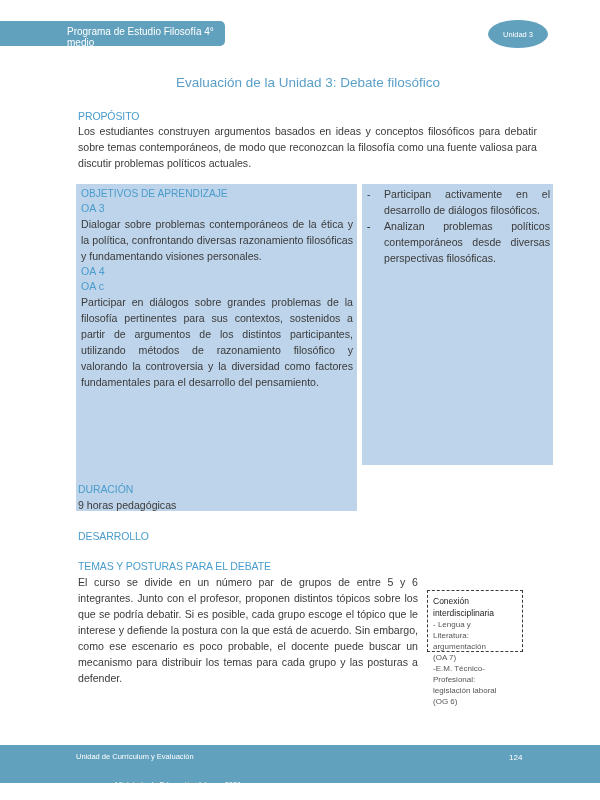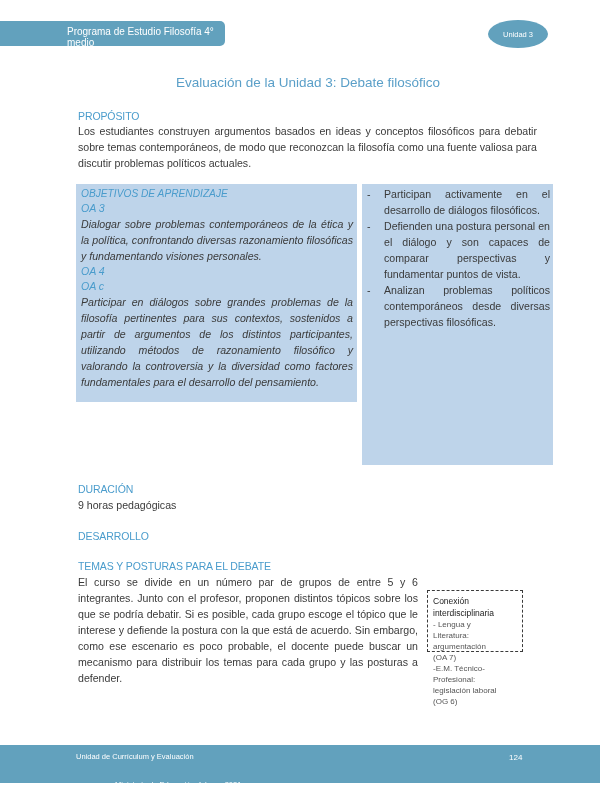--- a/index.html
+++ b/index.html
@@ -32,21 +32,21 @@
     font-size: 10.5px; color: #4a9ccc; letter-spacing: -0.1px;
   }
   .para {
     position: absolute; left: 78px; width: 459px;
     font-size: 10.6px; line-height: 16px; text-align: justify;
     color: #3a3a3a;
   }
   .box {
     position: absolute; background: #bed4ea;
   }
-  .box-left { left: 76px; top: 184px; width: 281px; height: 218px; font-style: italic; }
+  .box-left { left: 76px; top: 184px; width: 281px; height: 327px; }
   .box-right { left: 362px; top: 184px; width: 191px; height: 281px; }
   .box-h {
     font-size: 10.2px; color: #4a9ccc; line-height: 15px;
   }
   .oa-label { font-size: 10.6px; color: #4a9ccc; line-height: 15px; }
   .oa-text {
     font-size: 10.6px; line-height: 16px; text-align: justify; color: #3a3a3a;
     text-align-last: left;
   }
   .box-inner-left { position: absolute; left: 5px; top: 2px; width: 272px; }
@@ -103,21 +103,20 @@
 
 <div class="box box-right">
   <div class="box-inner-right">
     <ul class="ind-list">
       <li class="ind-item">
         <span class="dash">-</span>
         <span>Participan activamente en el desarrollo de diálogos filosóficos.</span>
       </li>
       <li class="ind-item">
         <span class="dash">-</span>
-        <span>Defienden una postura personal en el diálogo y son capaces de comparar perspectivas y fundamentar puntos de vista.</span>
       </li>
       <li class="ind-item">
         <span class="dash">-</span>
         <span>Analizan problemas políticos contemporáneos desde diversas perspectivas filosóficas.</span>
       </li>
     </ul>
   </div>
 </div>
 
 <div class="section-h" style="top:483px;">DURACIÓN</div>

